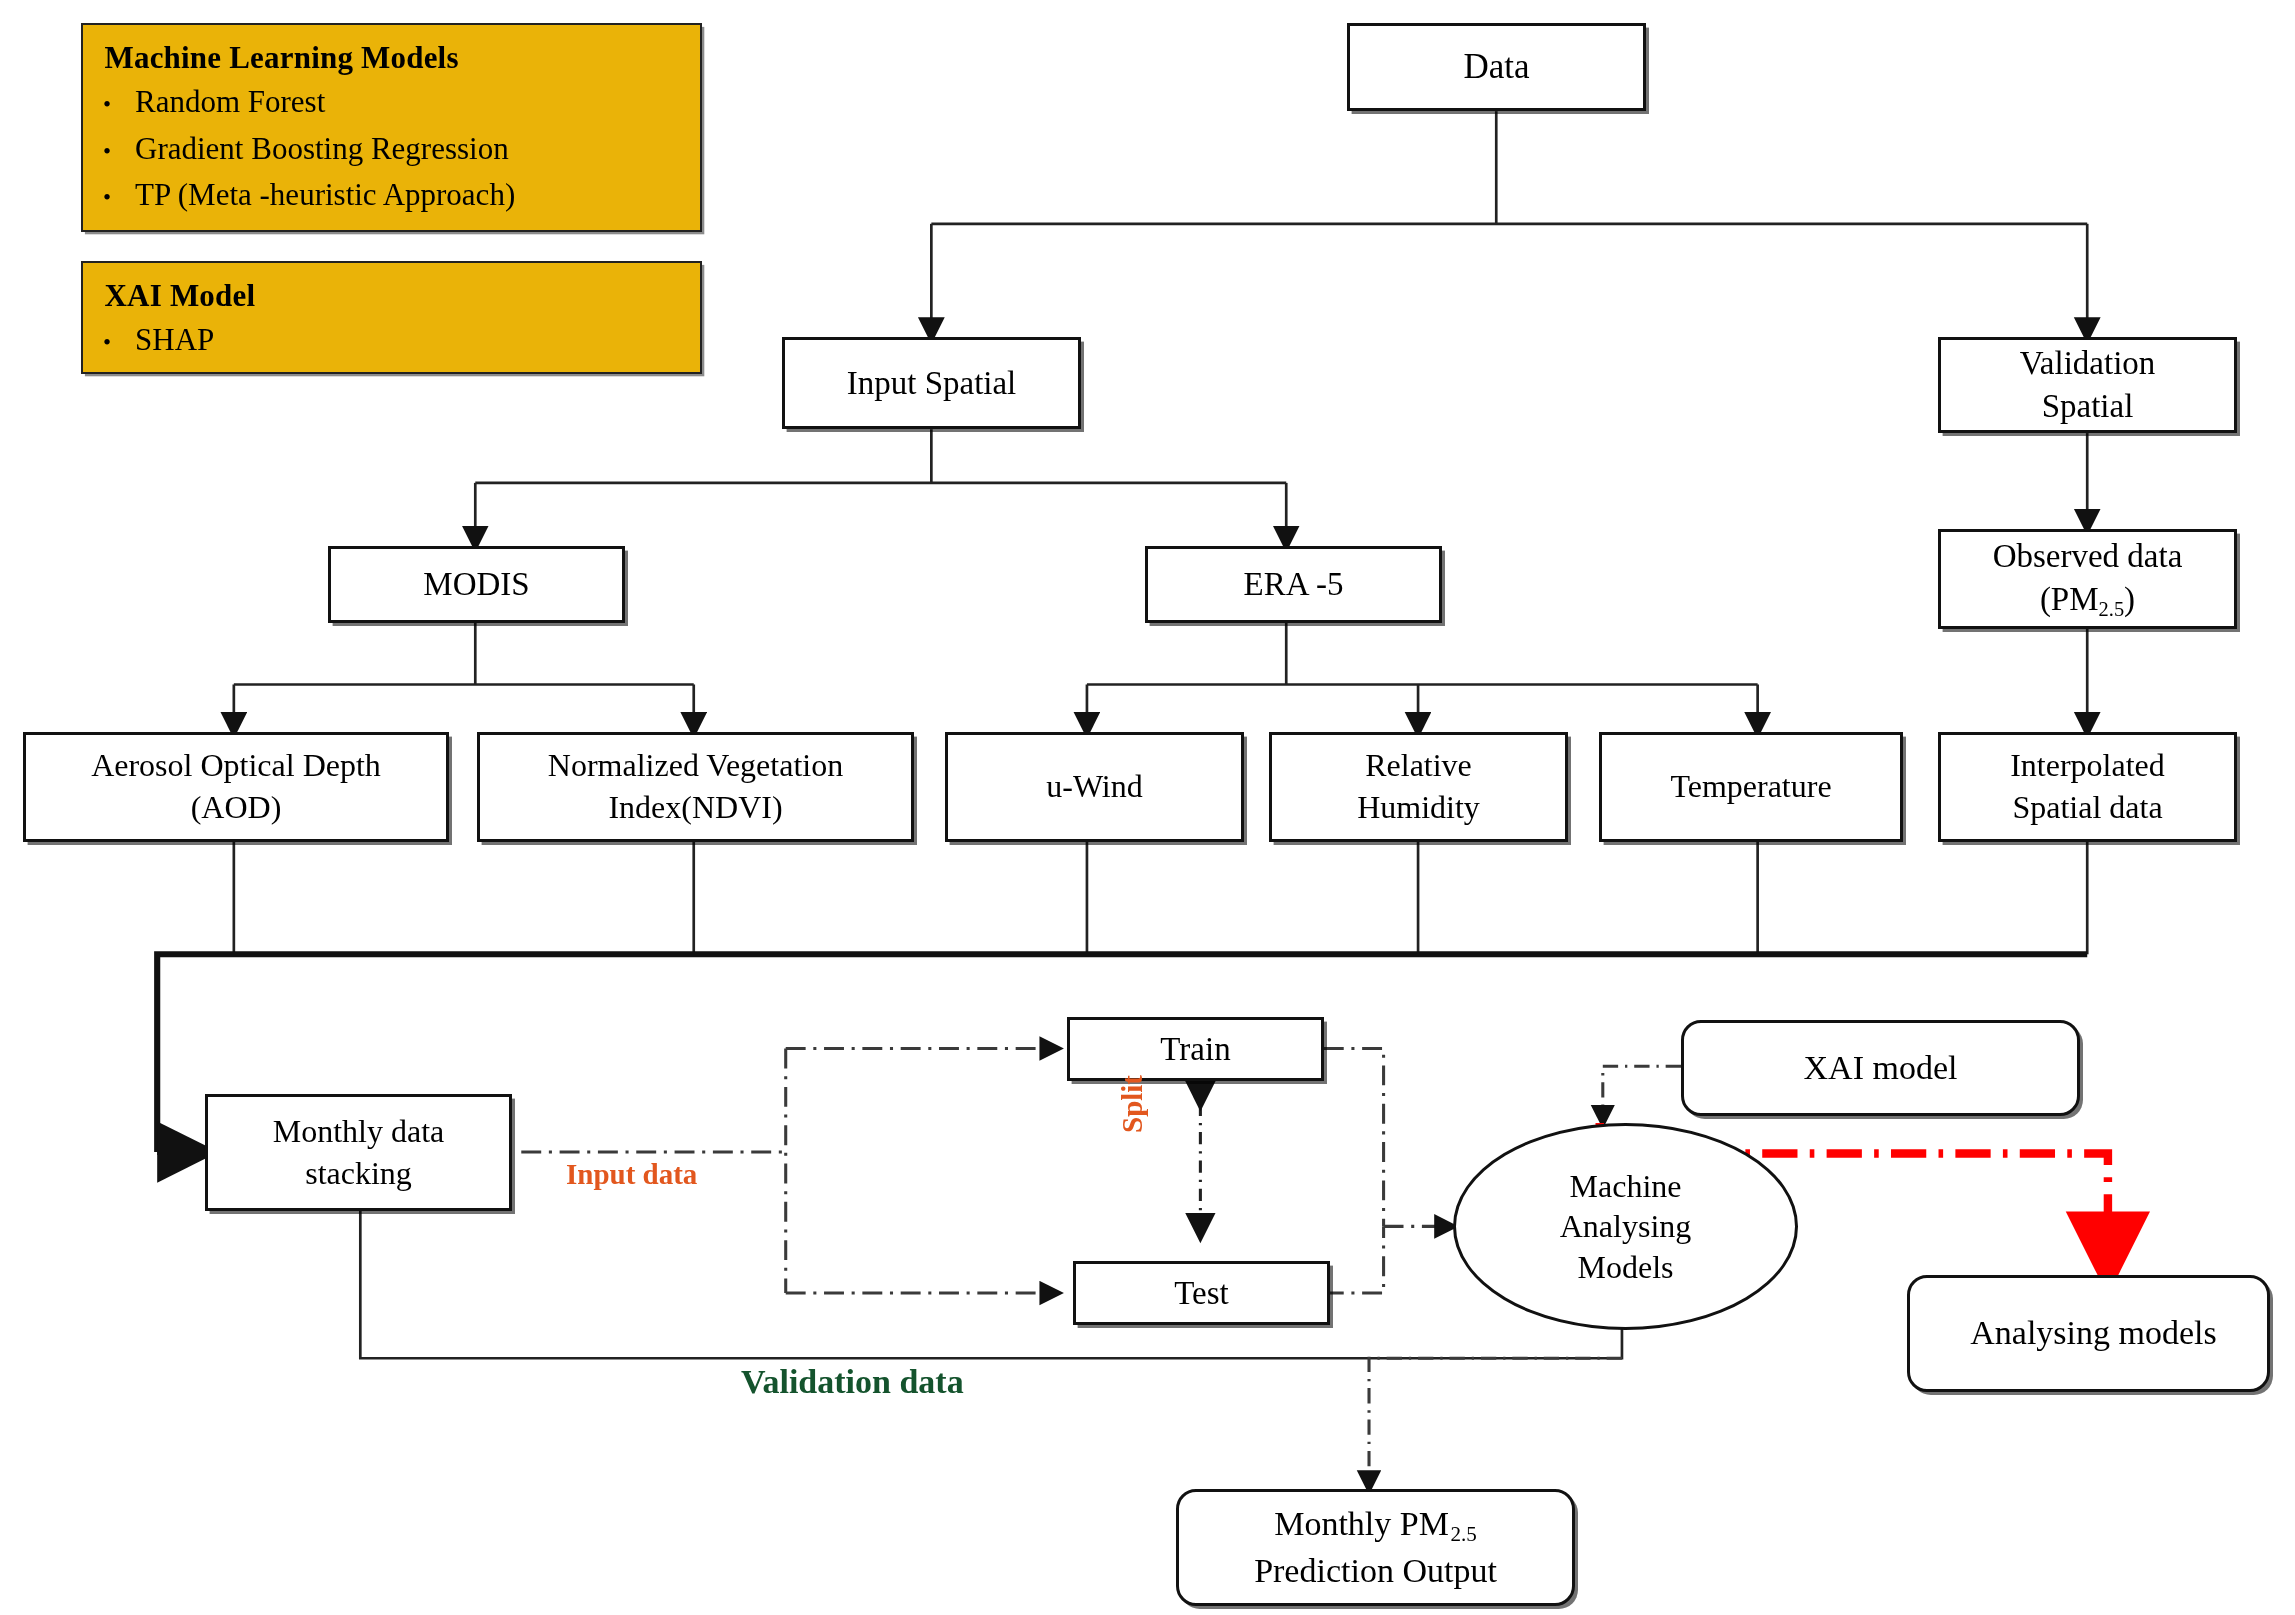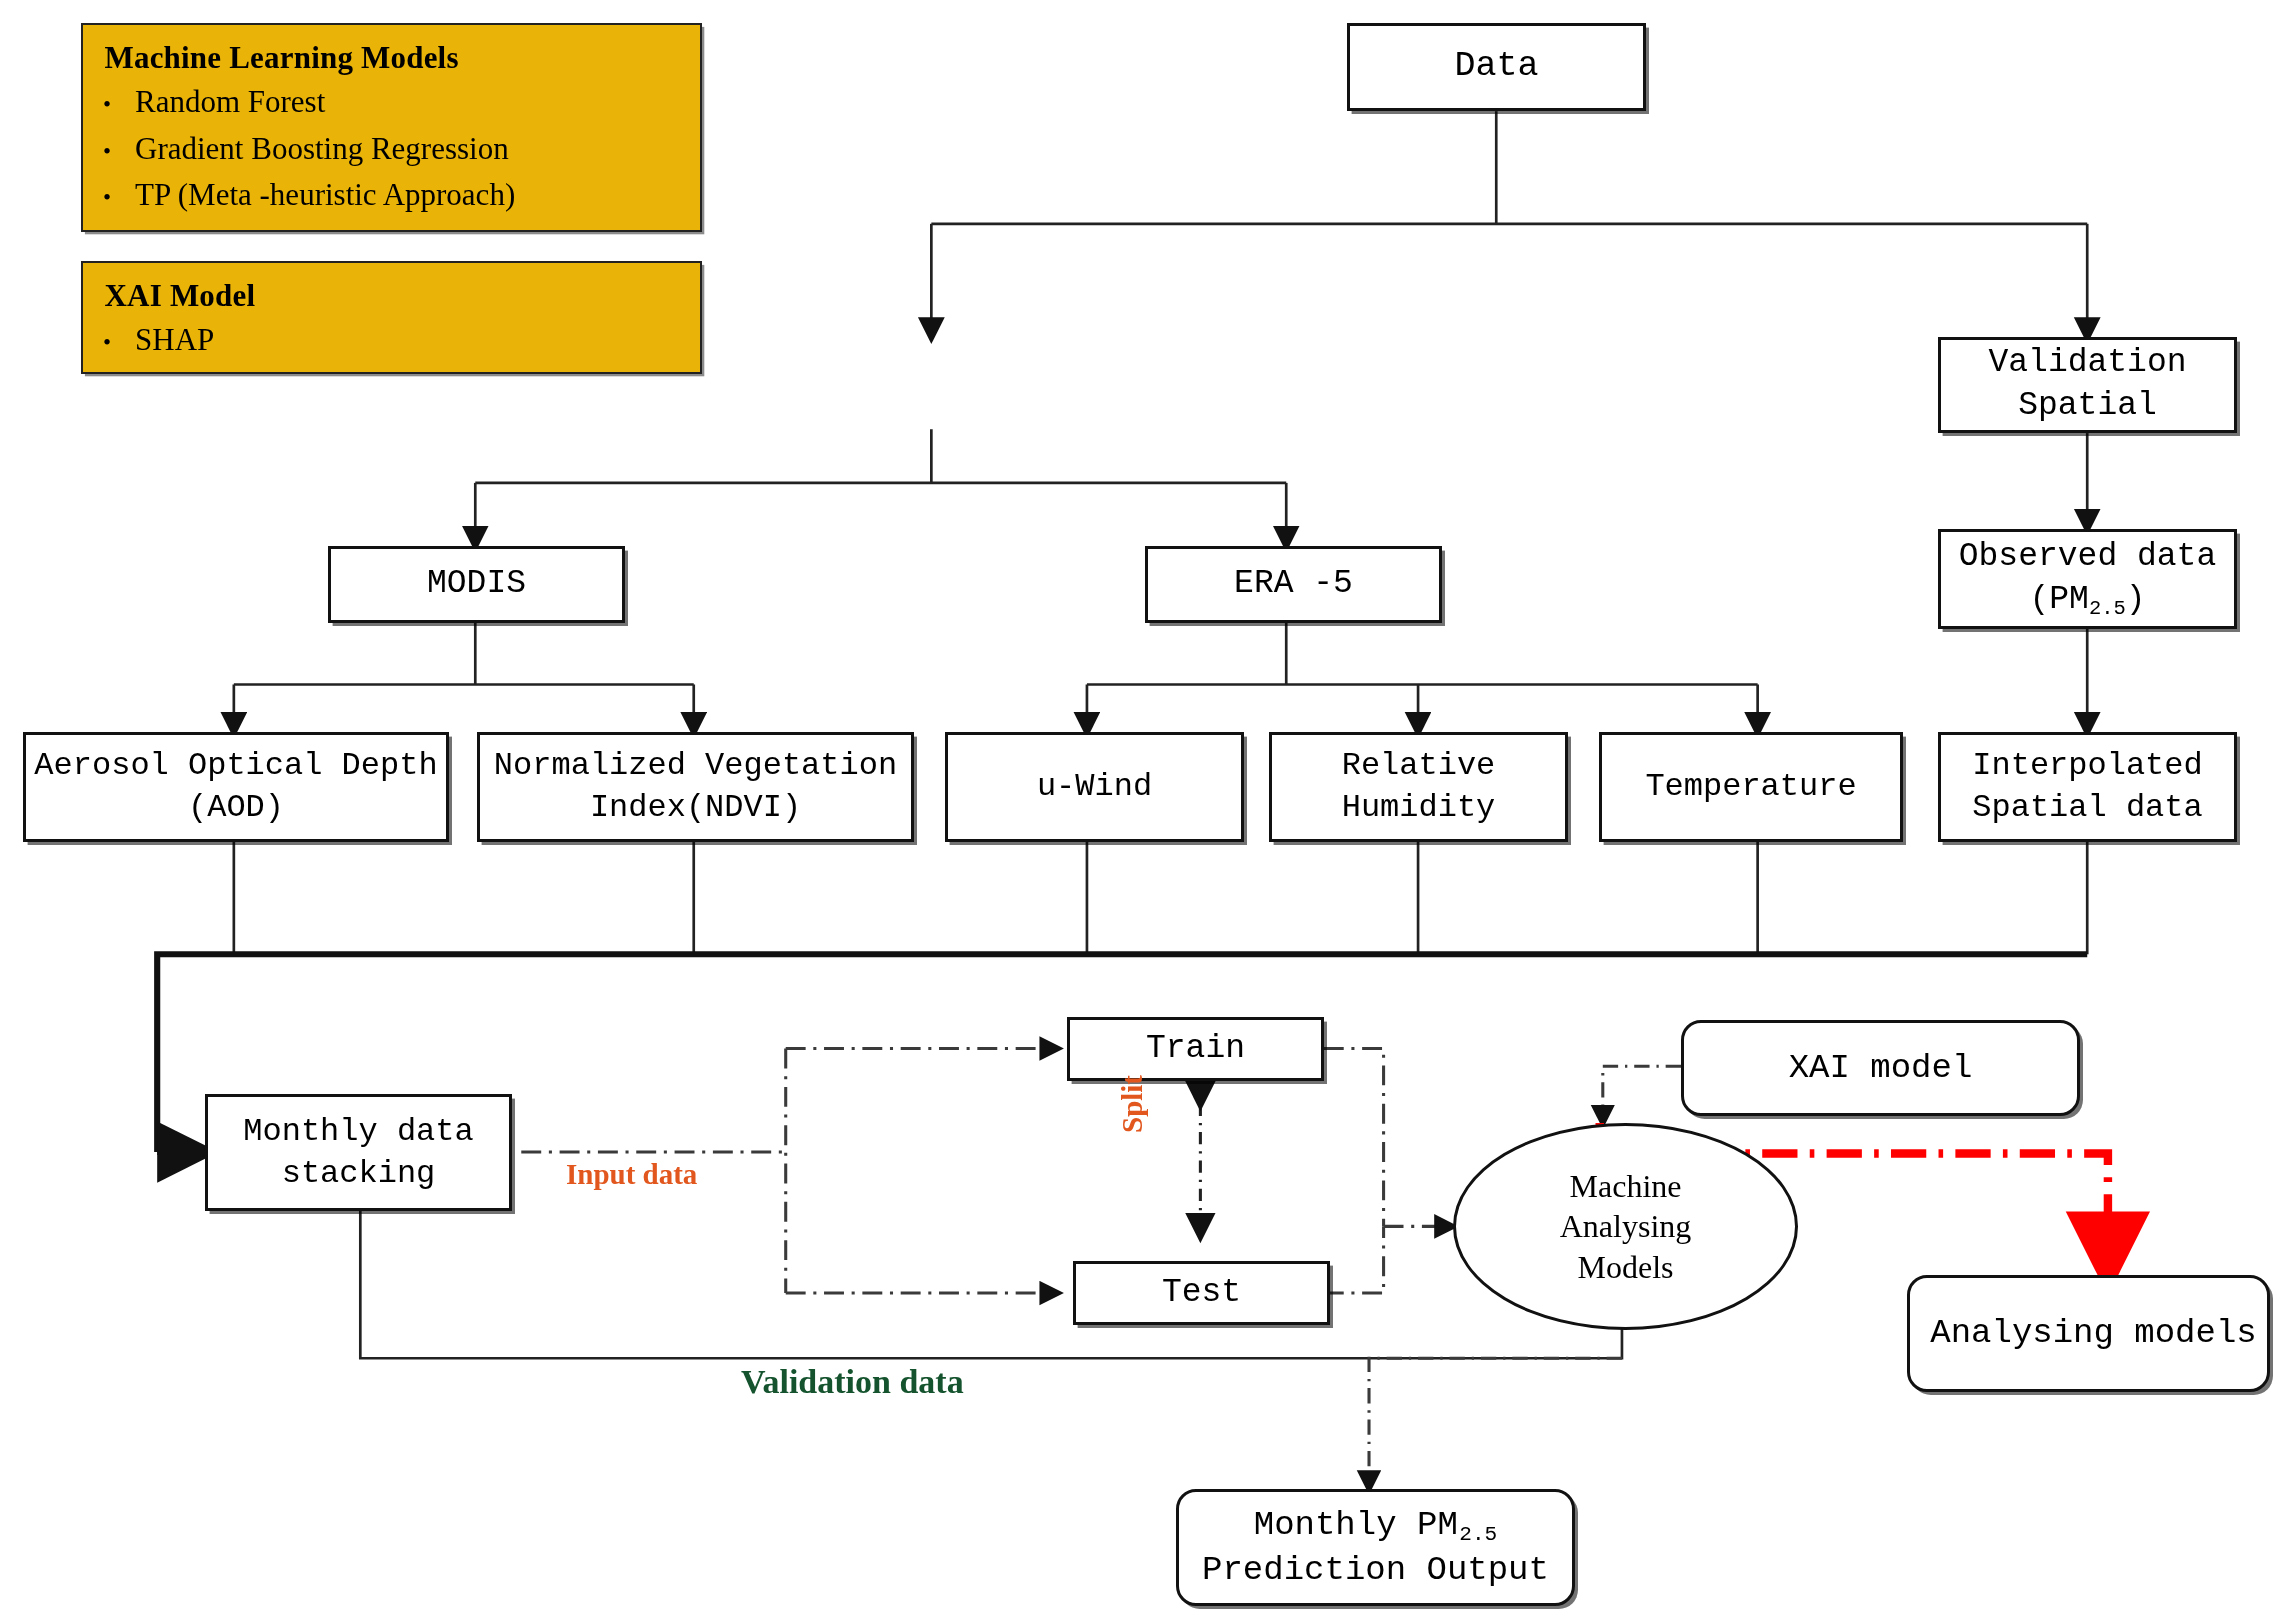--- a/index.html
+++ b/index.html
@@ -5,21 +5,21 @@
   html,body{margin:0;padding:0;background:#ffffff;}
   body{width:2295px;height:1615px;position:relative;overflow:hidden;
        font-family:"Liberation Serif","DejaVu Serif",serif;color:#000;}
   #stage{position:absolute;left:0;top:0;width:2295px;height:1615px;}
   svg#wires{position:absolute;left:0;top:0;width:2295px;height:1615px;pointer-events:none;}
 
   .node{position:absolute;box-sizing:border-box;background:#fff;
         border:3.1px solid #111;display:flex;flex-direction:column;
         align-items:center;justify-content:center;text-align:left;
         line-height:1.30;z-index:4;
-        box-shadow:3.8px 3.8px 0 -0.8px rgba(0,0,0,0.55);font-family:Liberation Mono, monospace;}
+        box-shadow:3.8px 3.8px 0 -0.8px rgba(0,0,0,0.55);}
   .node .ln{display:block;white-space:nowrap;}
   .rounded{border-radius:20px;}
   .ellipse{position:absolute;box-sizing:border-box;background:#fff;
            border:3.1px solid #111;border-radius:50%;
            display:flex;flex-direction:column;align-items:center;
            justify-content:center;text-align:center;line-height:1.26;z-index:4;}
 
   .legend{position:absolute;box-sizing:border-box;background:#eab308;
           border:2.3px solid #222;z-index:4;
           box-shadow:3.1px 3.1px 0 -0.8px rgba(0,0,0,0.45);
@@ -148,20 +148,23 @@
         <span class="bul">•</span>
         <span>SHAP</span>
       </li>
     </ul>
   </div>
 
   <div class="node" style="left:1347px;top:23px;width:299px;height:88px;font-size:35px;">
     <span class="ln">Data</span>
   </div>
 
+  <div class="node" style="left:782px;top:337px;width:299px;height:92px;font-size:33px;">
+    <span class="ln">Input Spatial</span>
+  </div>
 
   <div class="node" style="left:1938px;top:337px;width:299px;height:96px;font-size:33px;">
     <span class="ln">Validation</span>
     <span class="ln">Spatial</span>
   </div>
 
   <div class="node" style="left:328px;top:546px;width:297px;height:77px;font-size:33px;">
     <span class="ln">MODIS</span>
   </div>
 

